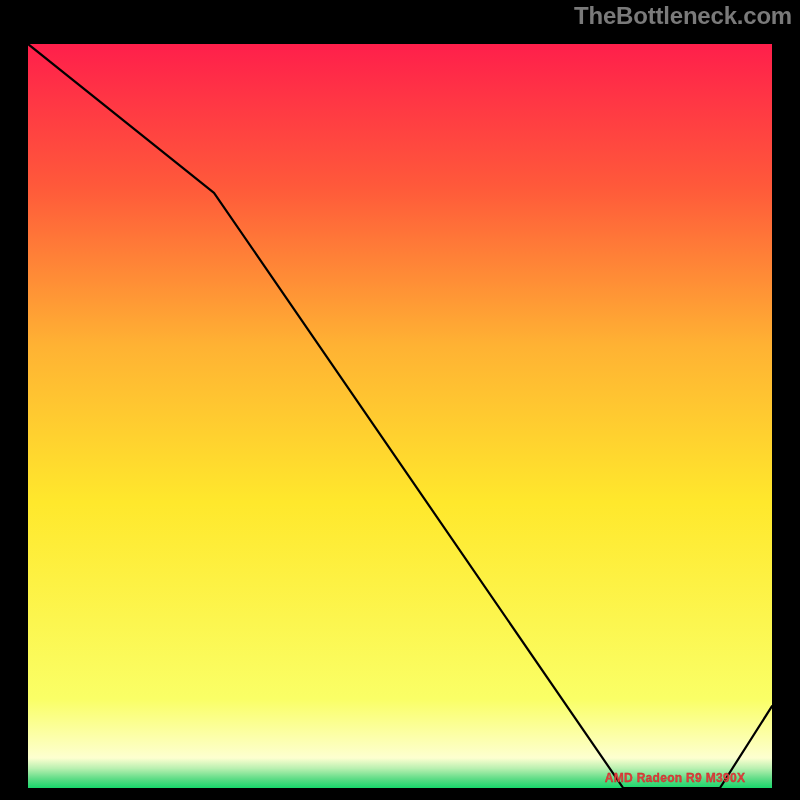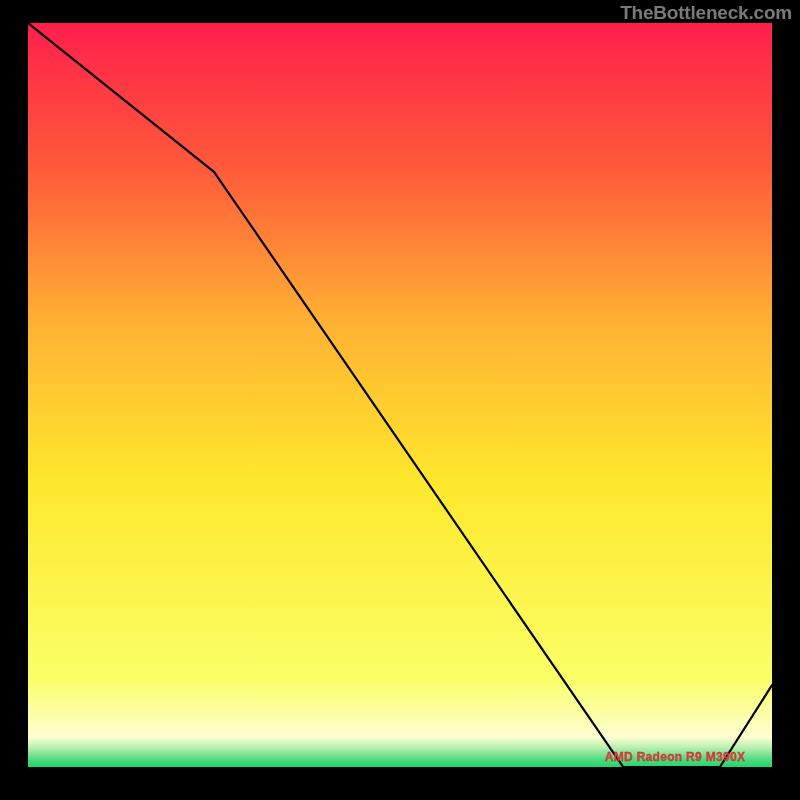--- a/index.html
+++ b/index.html
@@ -15,28 +15,28 @@
     position: relative;
     width: 800px;
     height: 800px;
     background: #000;
   }
   .watermark {
     position: absolute;
     top: 2px;
     right: 8px;
     color: #7a7a7a;
-    font-size: 19px;
+    font-size: 24px;
     font-weight: bold;
     letter-spacing: -0.2px;
   }
   .plot-frame {
     position: absolute;
     left: 28px;
-    top: 23px;
+    top: 44px;
     width: 724px;
     height: 744px;
     background: #0ea5e9;
   }
   svg.plot {
     display: block;
     width: 744px;
     height: 744px;
   }
   .annot {

